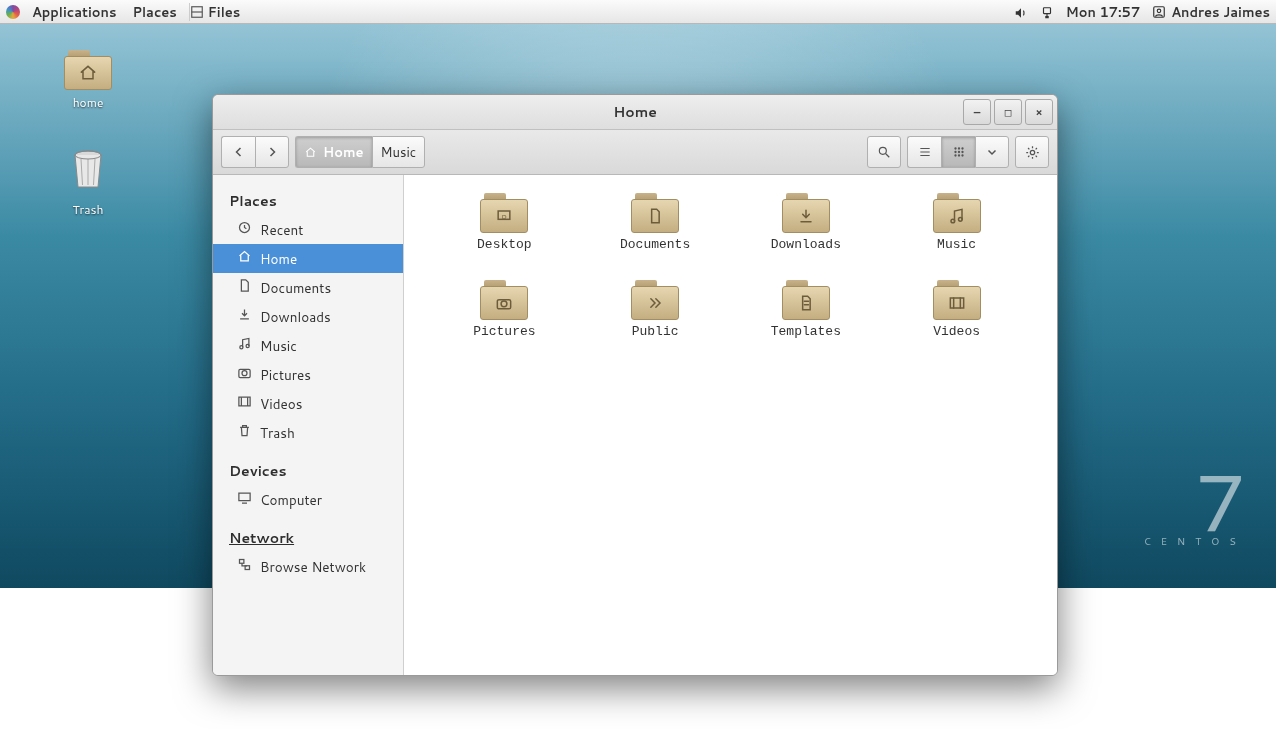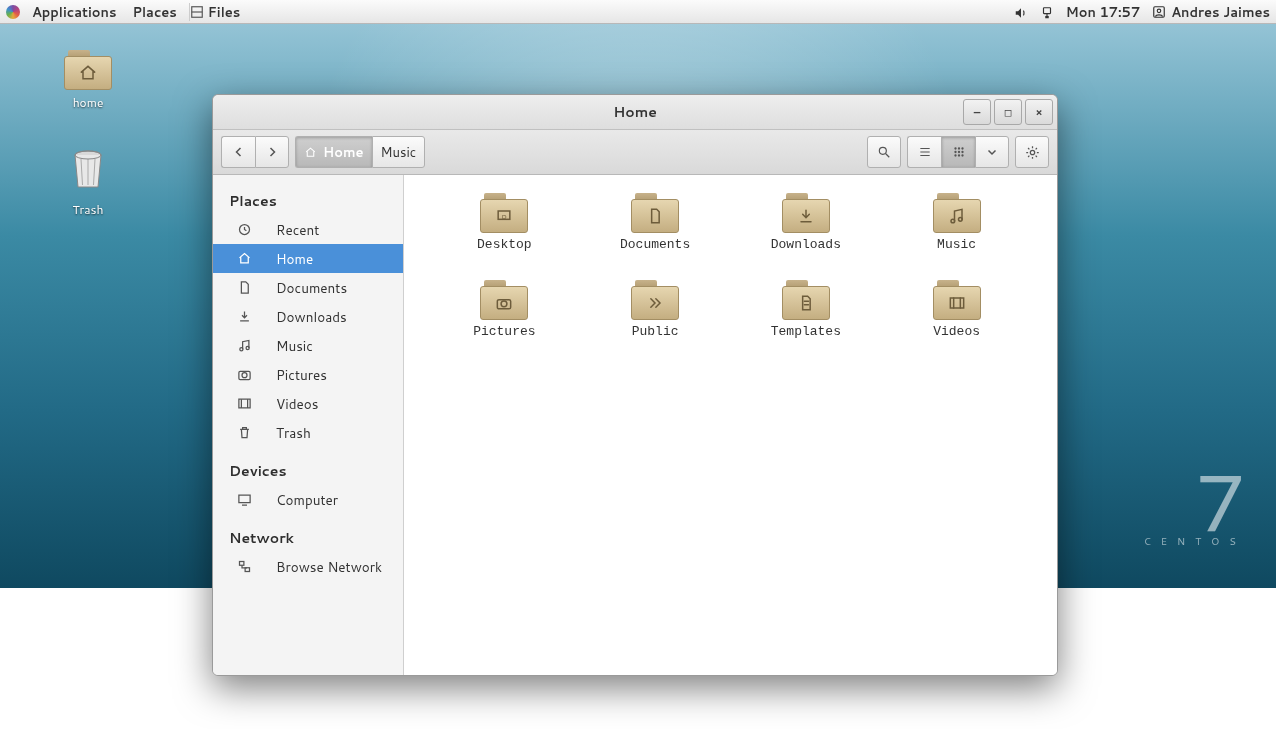--- a/index.html
+++ b/index.html
@@ -70,21 +70,21 @@
   .tbtn.seg-l{border-radius:3px 0 0 3px;border-right:none;}
   .tbtn.seg-m{border-radius:0;border-right:none;}
   .tbtn.seg-r{border-radius:0 3px 3px 0;}
   .tbtn.active{background:linear-gradient(#cfcfcf,#b8b8b8);box-shadow:inset 0 1px 3px rgba(0,0,0,.25);}
   .seg{display:flex;}
   .tspacer{flex:1;}
   
   .body{flex:1;display:flex;min-height:0;}
   .sidebar{width:190px;background:#f4f4f4;border-right:1px solid #cfcfcf;padding:12px 0 0 0;overflow:auto;}
   .shdr{font-weight:bold;font-size:14px;padding:4px 16px;color:#2e2e2e;}
-  .sitem{display:flex;align-items:center;gap:24px;padding:5px 12px 5px 24px;cursor:pointer;font-size:13.5px;color:#333;}
+  .sitem{display:flex;align-items:flex-start;gap:8px;padding:5px 12px 5px 24px;cursor:pointer;font-size:13.5px;color:#333;}
   .sitem.sel{background:#4a90d9;color:#fff;}
   .sitem.sel svg path,.sitem.sel svg rect,.sitem.sel svg circle,.sitem.sel svg polyline{stroke:#fff;}
   .sitem svg{width:15px;height:15px;flex:none;}
   .content{flex:1;background:#fff;padding:18px 30px;overflow:auto;}
   .grid{display:grid;grid-template-columns:repeat(4,1fr);gap:28px 10px;max-width:640px;}
   .fitem{display:flex;flex-direction:column;align-items:center;cursor:pointer;font-size:13px;color:#333;}
   .fitem .flabel{margin-top:4px;font-family:Liberation Mono, monospace;}
   
   .folder{width:48px;height:40px;position:relative;}
   .folder .tab{position:absolute;top:0;left:4px;width:22px;height:8px;border-radius:2px 2px 0 0;background:linear-gradient(#c7b28b,#b29c71);}
@@ -303,21 +303,21 @@
 
         <div class="shdr" style="margin-top:10px;">Devices</div>
         <div class="sitem">
           <svg viewBox="0 0 24 24">
               <rect x="3" y="5" width="18" height="12" fill="none" stroke="#555" stroke-width="2"></rect>
               <line x1="8" y1="21" x2="16" y2="21" stroke="#555" stroke-width="2"></line>
             </svg>
           <span>Computer</span>
         </div>
 
-        <div class="shdr" style="margin-top:10px;">Network</div>
+        <div class="shdr" style="margin-top:10px;text-decoration:underline;">Network</div>
         <div class="sitem">
           <svg viewBox="0 0 24 24">
               <rect x="4" y="4" width="7" height="6" fill="none" stroke="#555" stroke-width="2"></rect>
               <rect x="13" y="14" width="7" height="6" fill="none" stroke="#555" stroke-width="2"></rect>
               <path d="M8 10v4h8" fill="none" stroke="#555" stroke-width="2"></path>
             </svg>
           <span>Browse Network</span>
         </div>
       </div>
 

